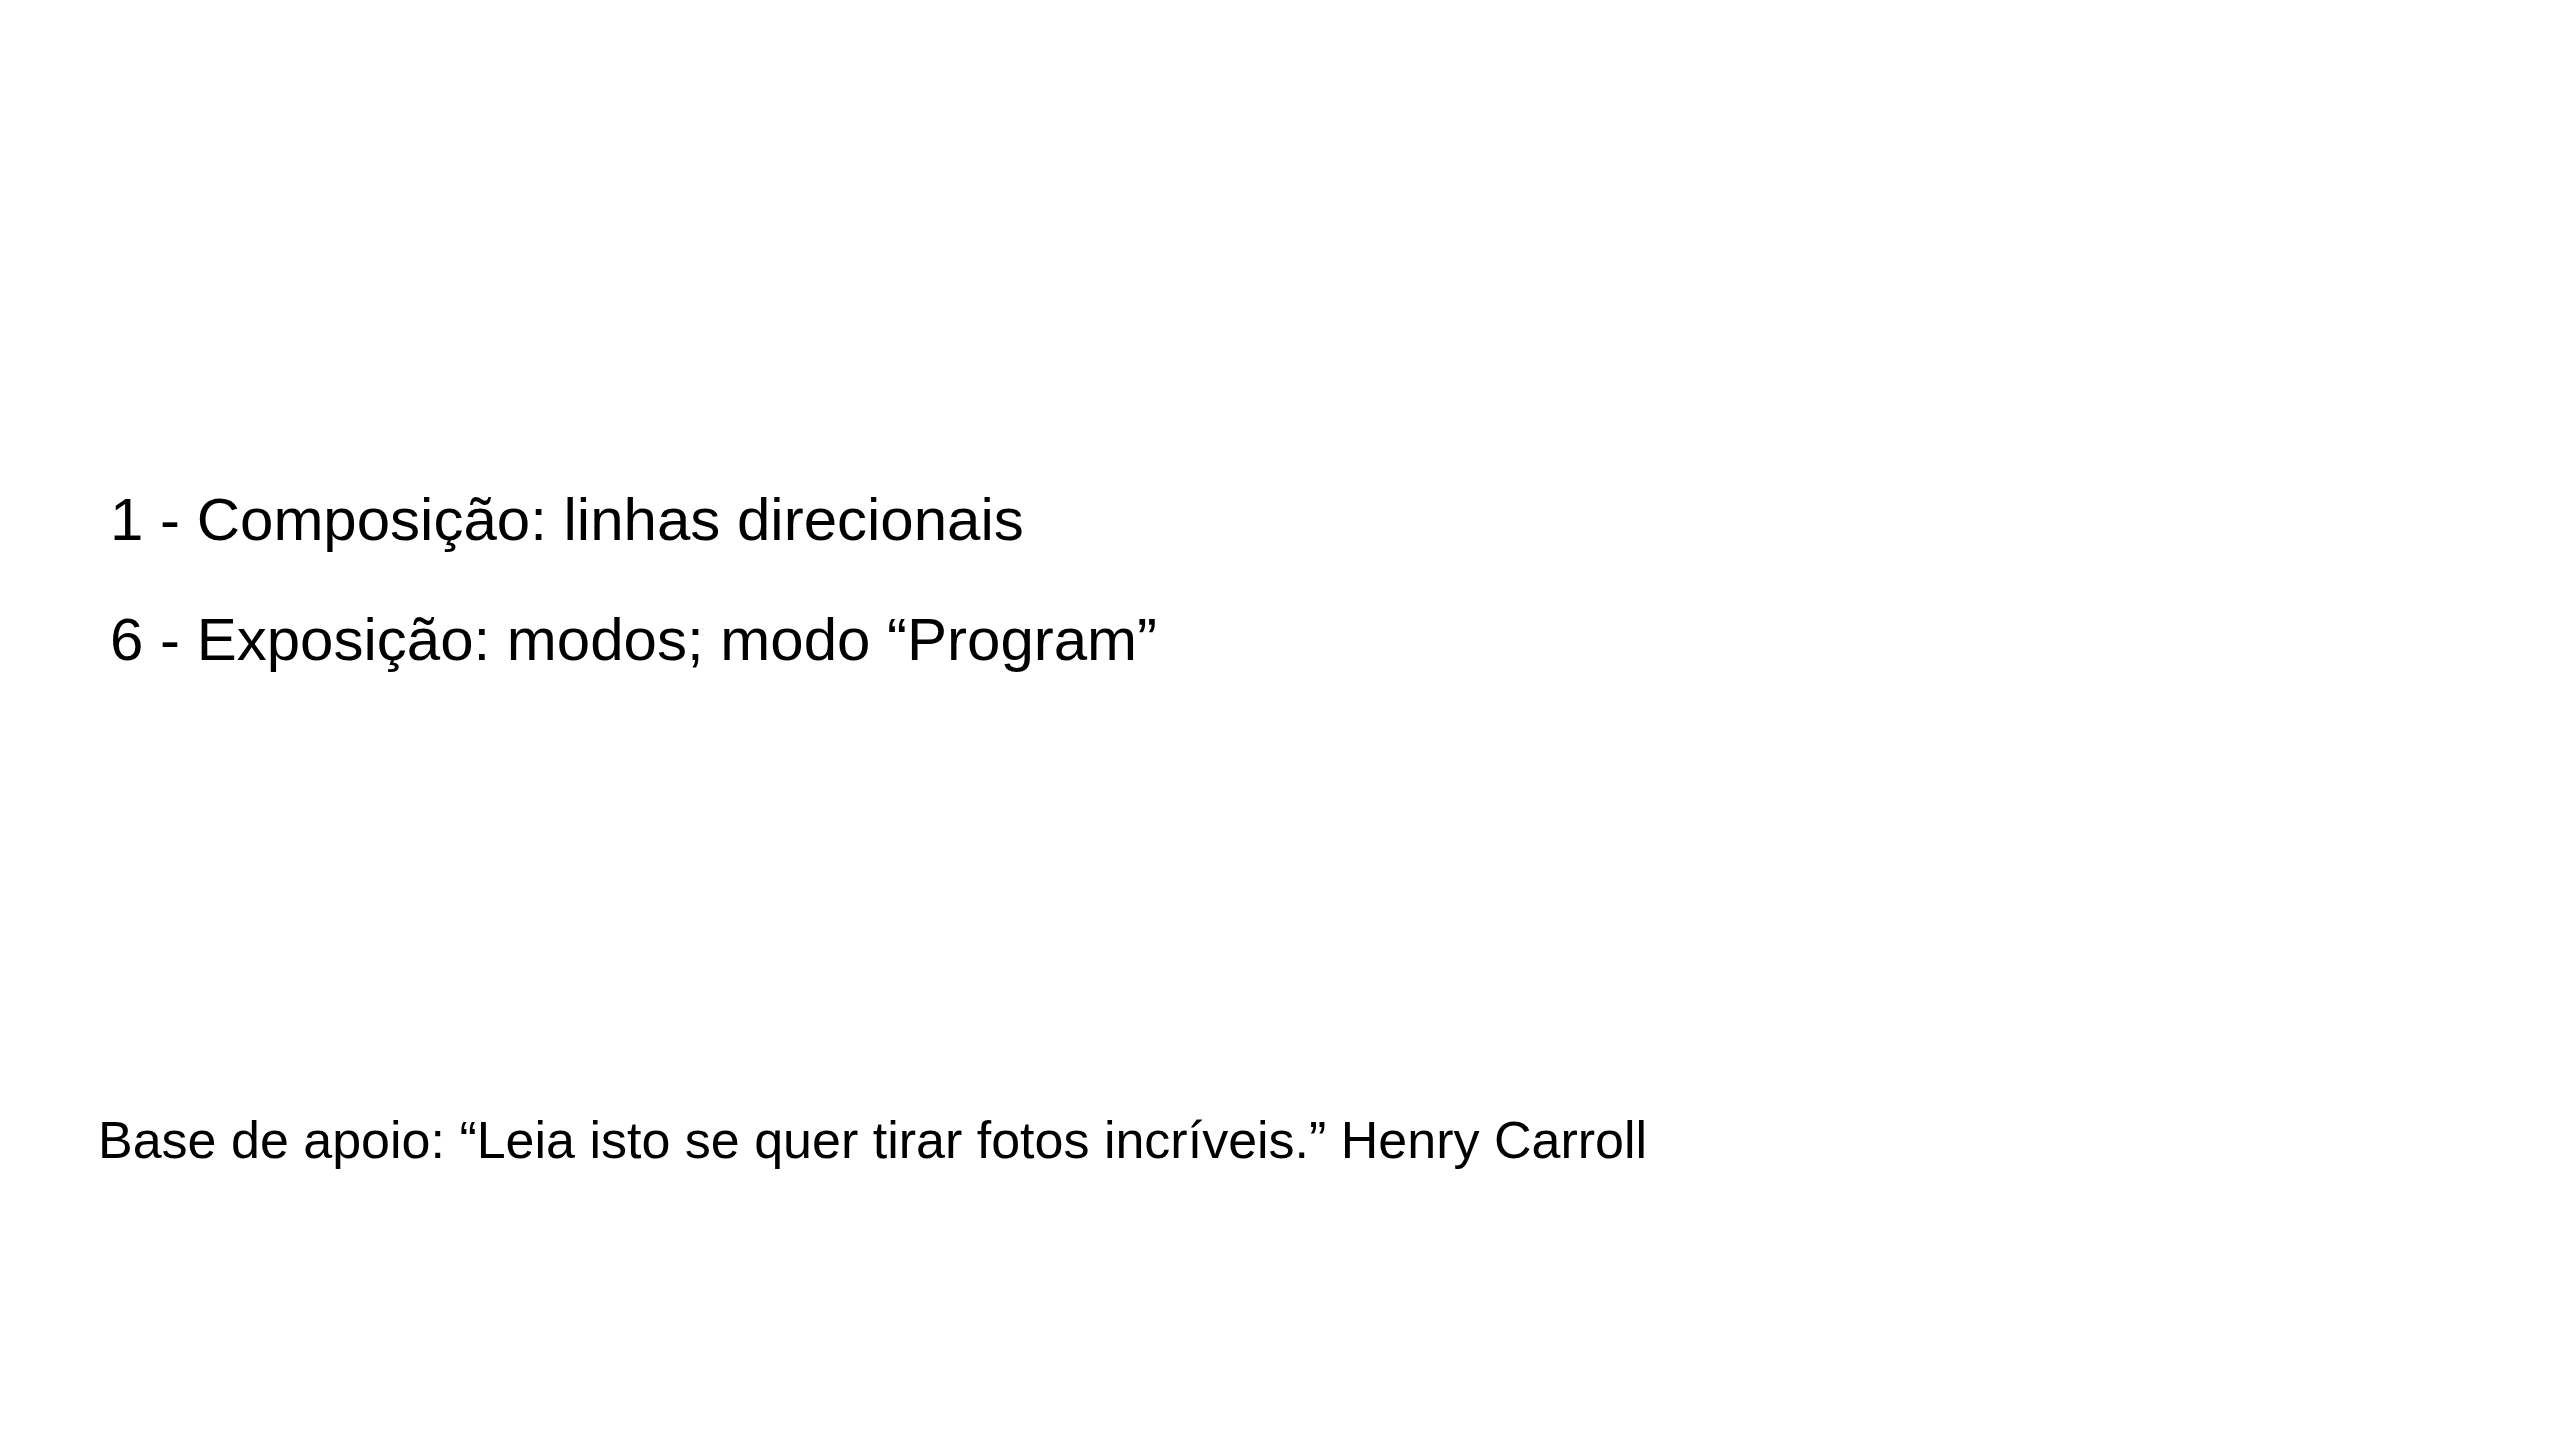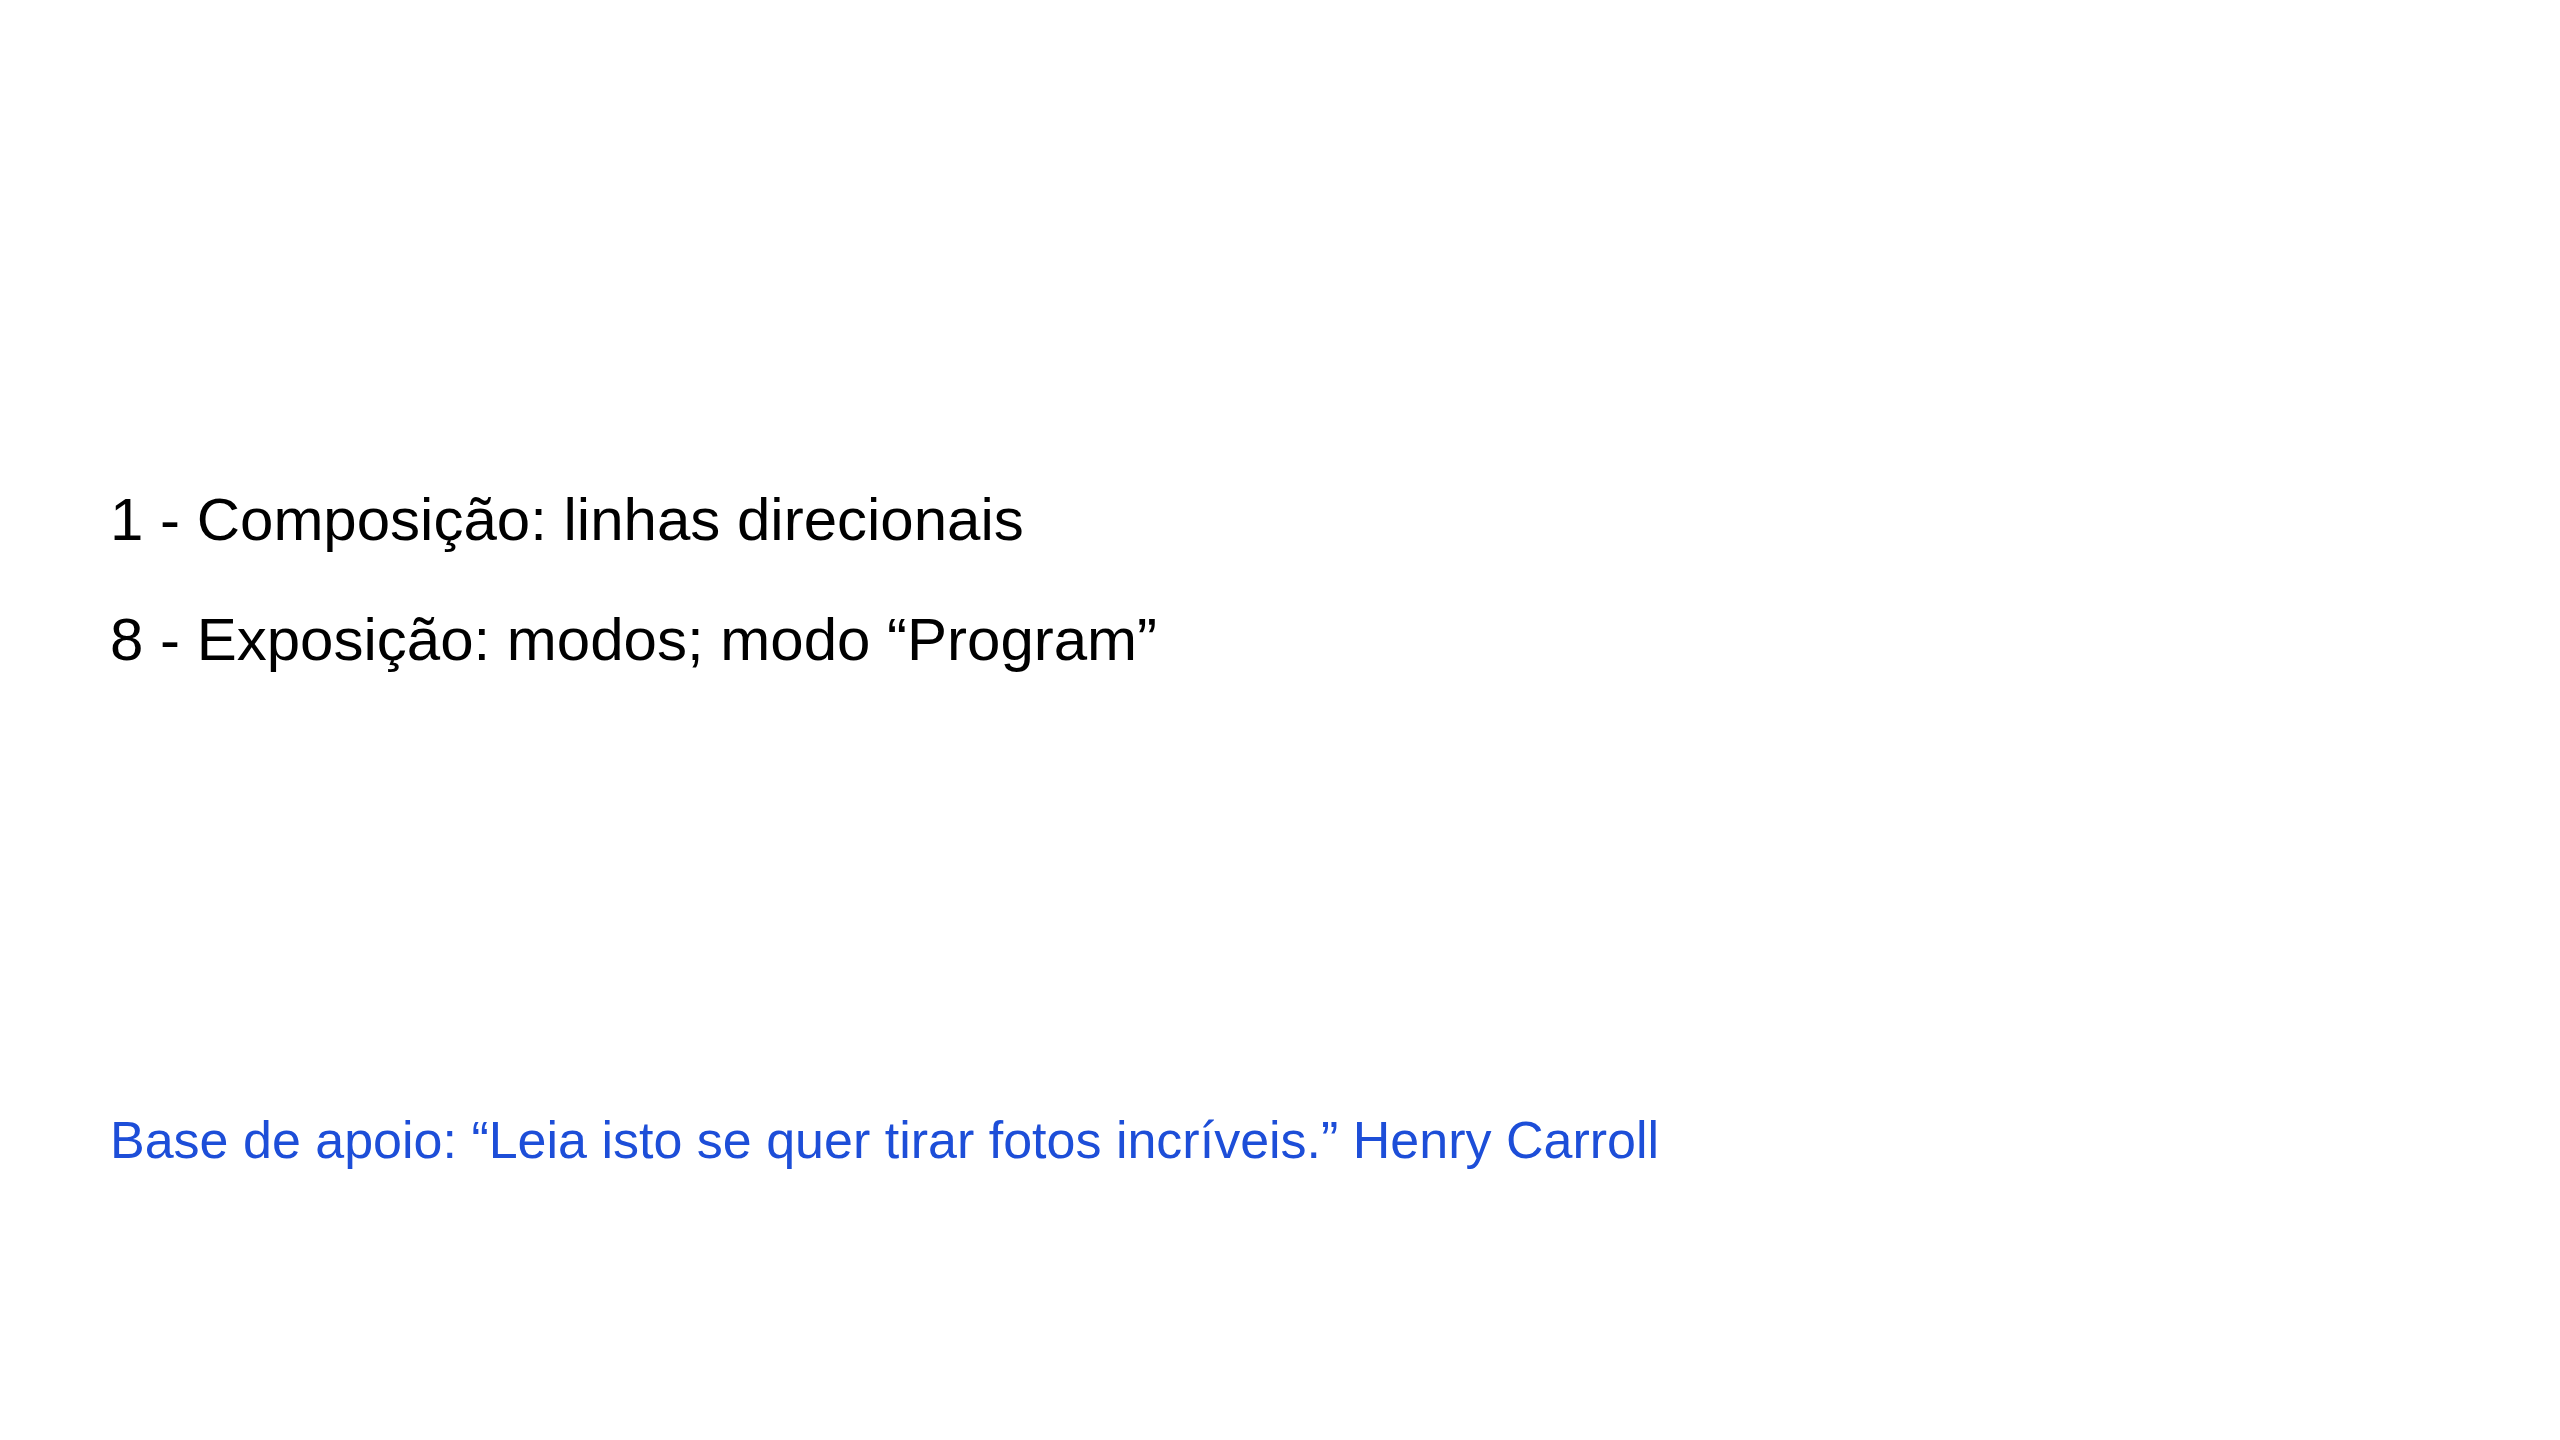--- a/index.html
+++ b/index.html
@@ -42,33 +42,33 @@
   .topic-item {
     font-size: 60px;
     line-height: 1.0;
     margin-bottom: 60px;
     color: #000000;
     white-space: nowrap;
   }
   .source-note {
     position: absolute;
     top: 1112px;
-    left: 110px;
+    left: 98px;
     font-size: 52px;
     line-height: 1.1;
-    color: #1d4ed8;
+    color: #000000;
     white-space: nowrap;
   }
 </style>
 </head>
 <body>
 
 <div class="slide">
 
 
   <div class="topic-list">
     <div class="topic-item">1 - Composição: linhas direcionais</div>
-    <div class="topic-item">8 - Exposição: modos; modo “Program”</div>
+    <div class="topic-item">6 - Exposição: modos; modo “Program”</div>
   </div>
 
   <div class="source-note">Base de apoio: “Leia isto se quer tirar fotos incríveis.” Henry Carroll</div>
 
 </div>
 
 </body></html>

